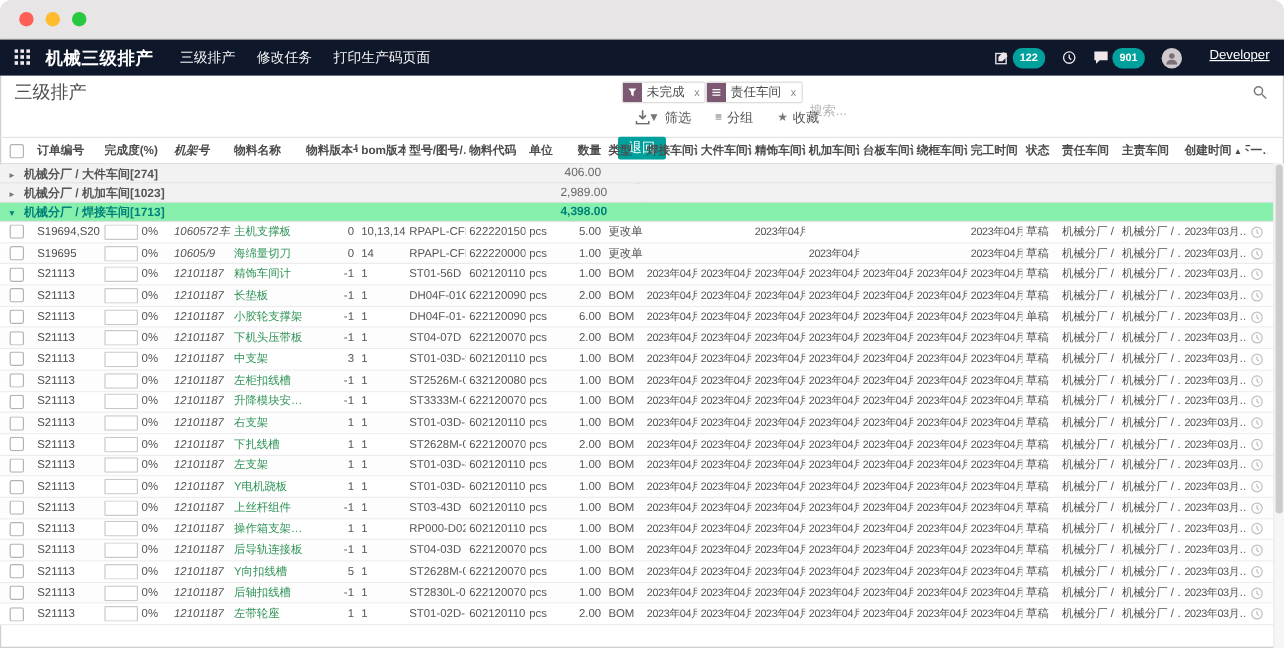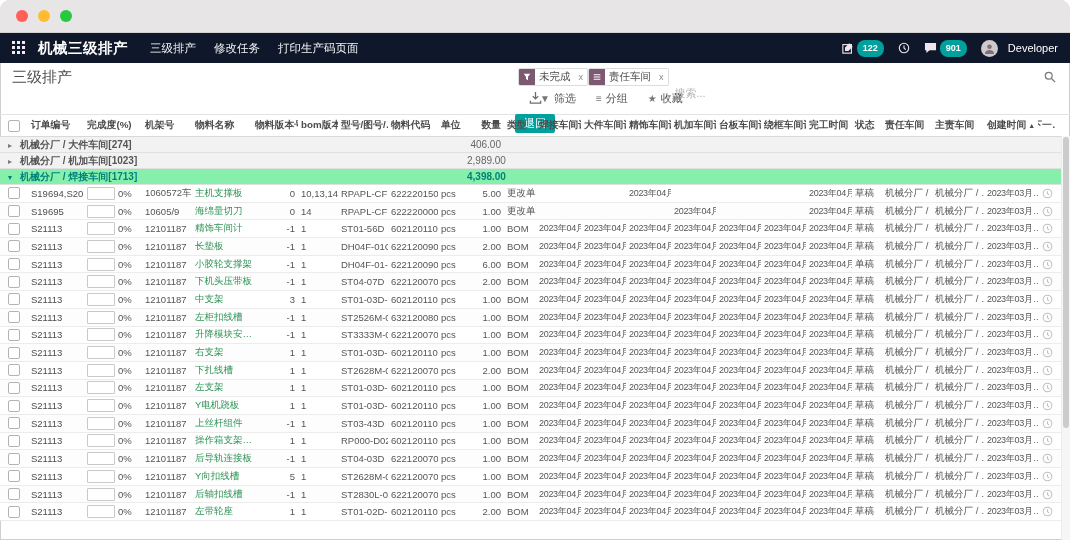--- a/index.html
+++ b/index.html
@@ -13,21 +13,21 @@
   
   .navbar{height:30px;background:#0f172a;display:flex;align-items:center;color:#fff;padding:0 12px;box-sizing:border-box;}
   .navbar .apps{width:16px;height:16px;display:flex;align-items:center;color:#f2eaf0;margin-right:10px;}
   .app-title{font-size:14.5px;font-weight:bold;margin-right:22px;letter-spacing:.5px;}
   .menu{display:flex;gap:18px;font-size:11.5px;}
   .menu .mi{cursor:pointer;opacity:.95;}
   .nav-right{margin-left:auto;display:flex;align-items:center;gap:14px;font-size:11px;}
   .badge-wrap{display:flex;align-items:center;gap:3px;}
   .pill{background:#00A09D;color:#fff;font-size:9px;font-weight:bold;border-radius:8px;padding:3px 6px;line-height:11px;}
   .nav-icon{color:#efe6ec;display:flex;align-items:center;}
-  .user{display:flex;align-items:center;gap:10px;}
+  .user{display:flex;align-items:flex-start;gap:23px;text-decoration:underline;}
   .avatar{width:17px;height:17px;border-radius:50%;background:#cfc9cd;display:flex;align-items:center;justify-content:center;color:#7a7078;overflow:hidden;}
   .user-name{font-size:11px;}
   
   .crumbrow{height:28px;display:flex;align-items:center;padding:0 12px;box-sizing:border-box;}
   .page-title{font-size:15px;color:#4c4c4c;}
   .search{margin-left:auto;display:flex;align-items:center;width:540px;gap:0;}
   .facet{display:flex;align-items:stretch;border:1px solid #dcdcdc;border-radius:2px;overflow:hidden;height:16px;font-size:10.5px;background:#fff;}
   .facet .ficon{background:#7c5873;color:#fff;display:flex;align-items:center;justify-content:center;width:16px;}
   .facet .flabel{display:flex;align-items:center;padding:0 4px;color:#4c4c4c;}
   .facet .fx{display:flex;align-items:center;padding:0 4px;color:#888;cursor:pointer;font-size:9px;}
@@ -43,21 +43,21 @@
   .mid-tools .glyph{font-size:10px;color:#777;}
   .pager-zone{margin-left:auto;display:flex;align-items:center;gap:12px;font-size:11px;color:#555;}
   .chev{color:#9a9a9a;font-size:14px;cursor:pointer;line-height:1;}
   
   .table{position:relative;font-size:9.5px;color:#555;}
   .hrow{display:flex;height:21px;align-items:center;border-bottom:1px solid #d9d9d9;font-weight:bold;font-size:9.8px;color:#4c4c4c;}
   .cell{box-sizing:border-box;padding:0 3px;overflow:hidden;white-space:nowrap;flex:none;}
   .c-cb{width:28px;display:flex;justify-content:center;}
   .c-order{width:56px;}
   .c-prog{width:58px;display:flex;align-items:center;gap:3px;}
-  .c-rack{width:50px;}
+  .c-rack{width:50px;font-style:italic;}
   .c-name{width:60px;}
   .c-ver{width:46px;text-align:right;}
   .c-bom{width:40px;}
   .c-model{width:50px;}
   .c-code{width:50px;}
   .c-unit{width:26px;}
   .c-qty{width:40px;text-align:right;}
   .c-type{width:32px;}
   .c-p{width:45px;font-size:9px;letter-spacing:-.3px;}
   .hrow .c-p{font-size:9.8px;letter-spacing:0;}

